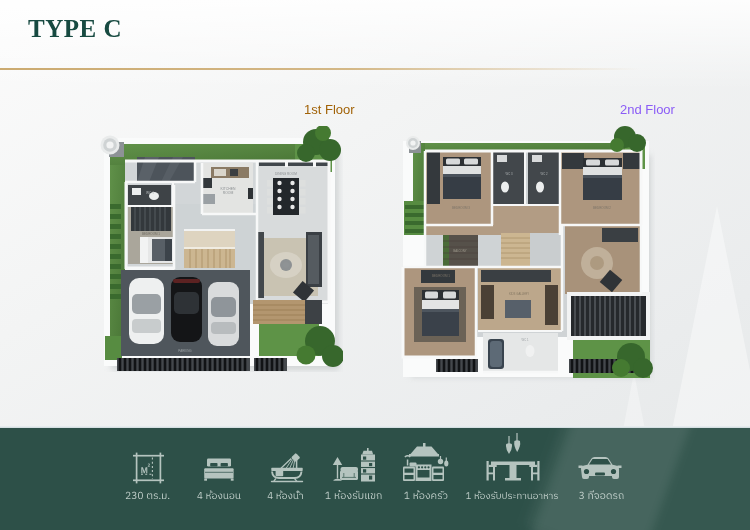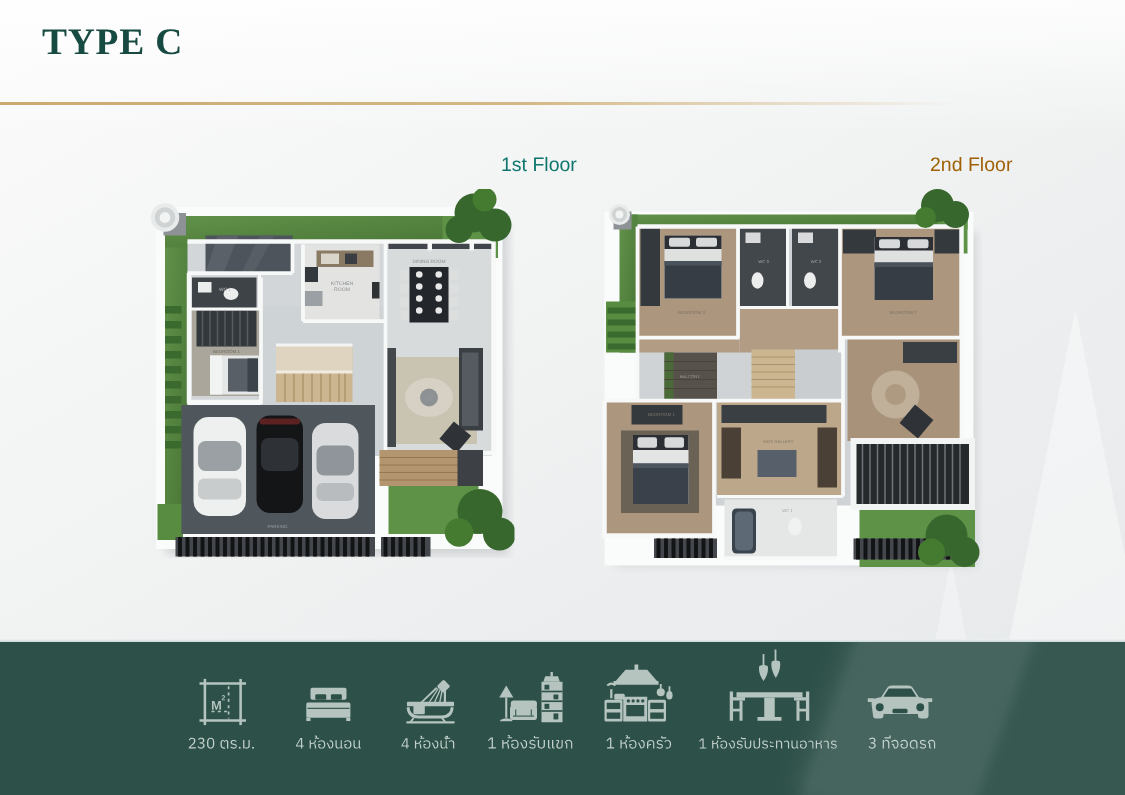--- a/index.html
+++ b/index.html
@@ -10,23 +10,23 @@
 
 <svg class="abs" style="left:550px;top:150px" width="200" height="278" viewBox="0 0 200 278">
 <polygon points="167,56 232,380 102,380" fill="#ffffff" opacity="0.4"></polygon>
 <polygon points="84,222 114,380 54,380" fill="#ffffff" opacity="0.32"></polygon>
 </svg>
 
 <div class="abs" style="left:28px;top:15px;font-family:'Liberation Serif',serif;font-weight:bold;font-size:25px;letter-spacing:0.5px;color:#174a41">TYPE&nbsp;C</div>
 
 <div class="abs" style="left:0;top:68px;width:640px;height:1.6px;background:linear-gradient(90deg,#cbaa70 0%,#d4b887 55%,rgba(212,184,135,0) 100%)"></div>
 
-<div class="abs" style="left:334px;top:102px;font-size:13px;color:#0f766e">1st Floor</div>
-
-<div class="abs" style="left:620px;top:102px;font-size:13px;color:#a16207">2nd Floor</div>
+<div class="abs" style="left:304px;top:102px;font-size:13px;color:#a16207">1st Floor</div>
+
+<div class="abs" style="left:620px;top:102px;font-size:13px;color:#8b5cf6">2nd Floor</div>
 
 <svg class="abs" style="left:99px;top:126px" width="244" height="246" viewBox="0 0 244 246">
 <defs>
 <linearGradient id="gr1" x1="0" y1="0" x2="1" y2="1">
 <stop offset="0" stop-color="#61924a"></stop>
         <stop offset="1" stop-color="#477334"></stop>
 </linearGradient>
 <filter id="blur2">
         <feGaussianBlur stdDeviation="3"></feGaussianBlur>
       </filter>

